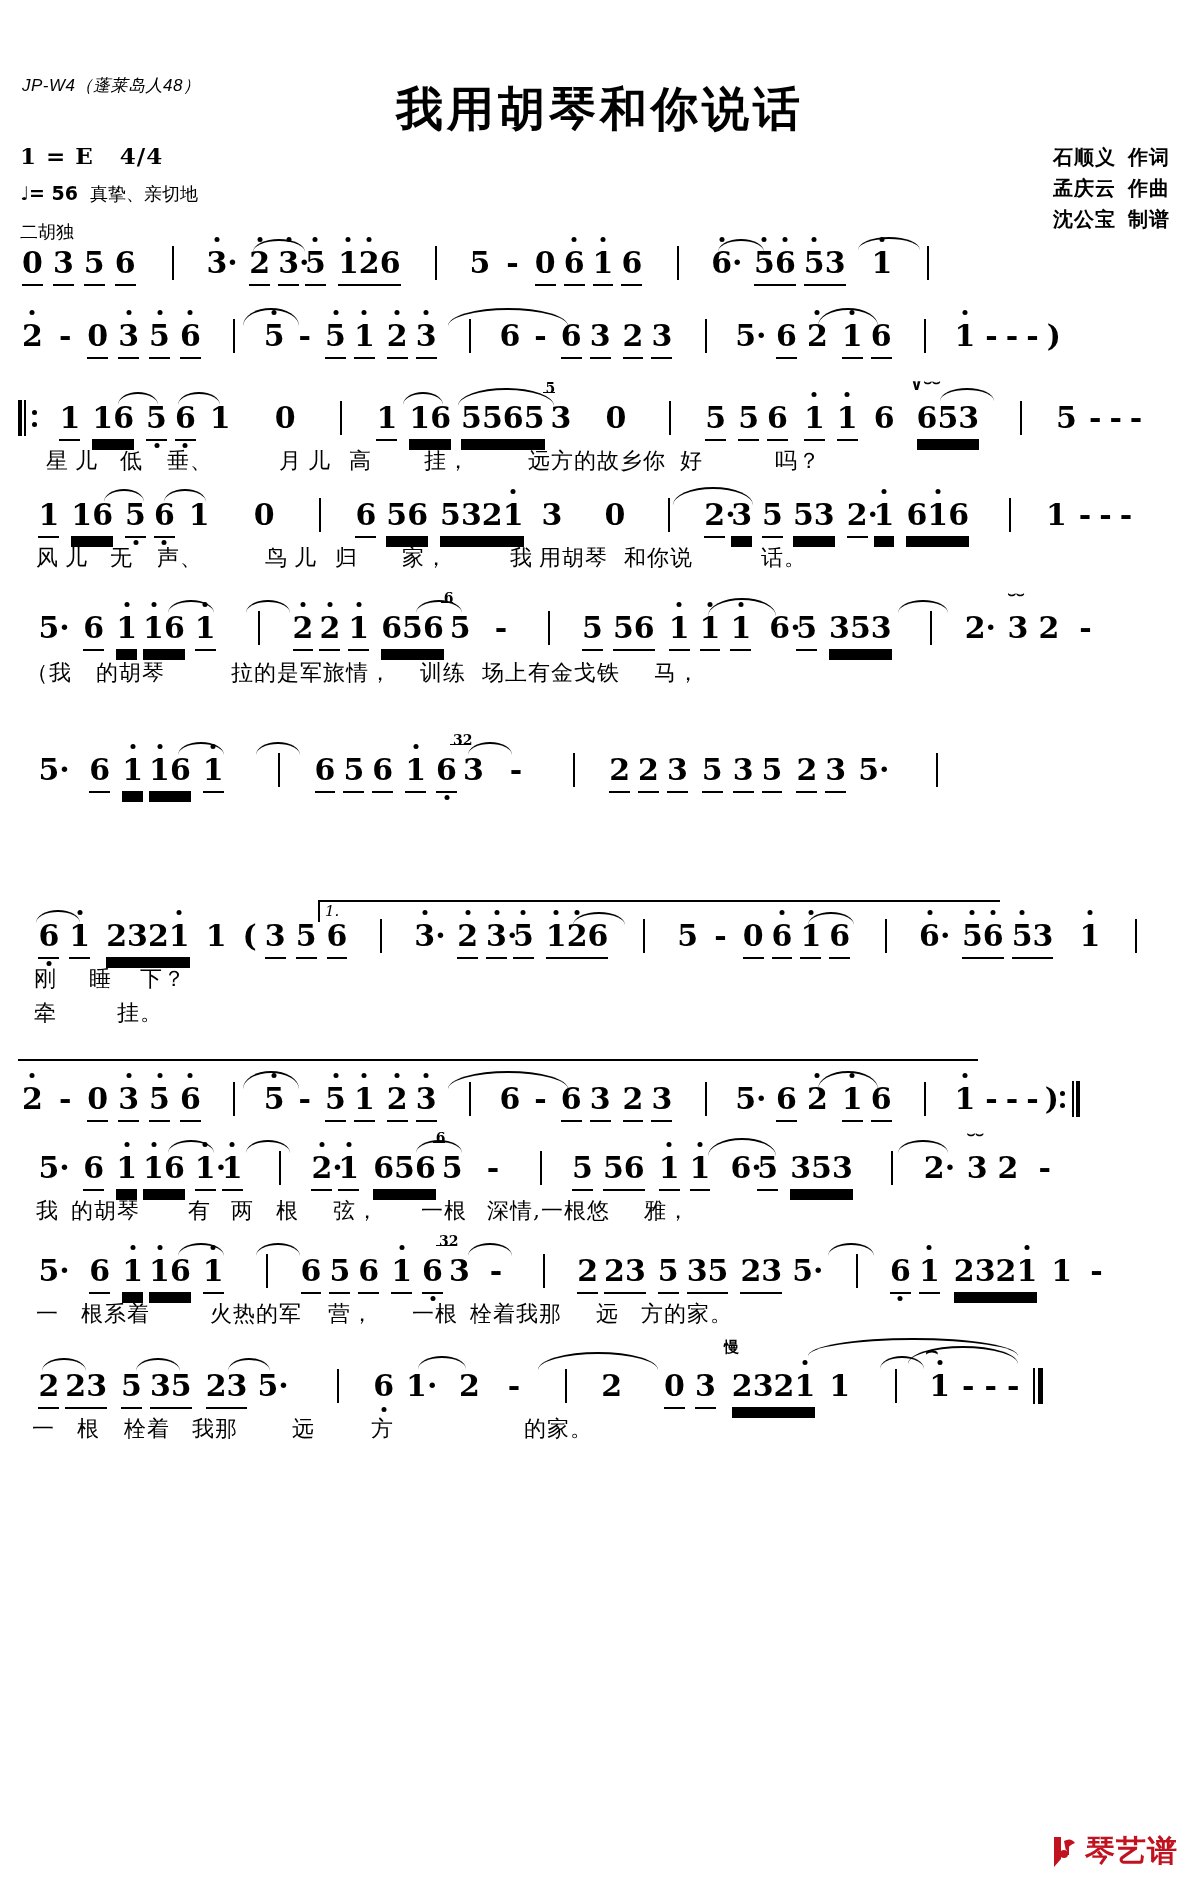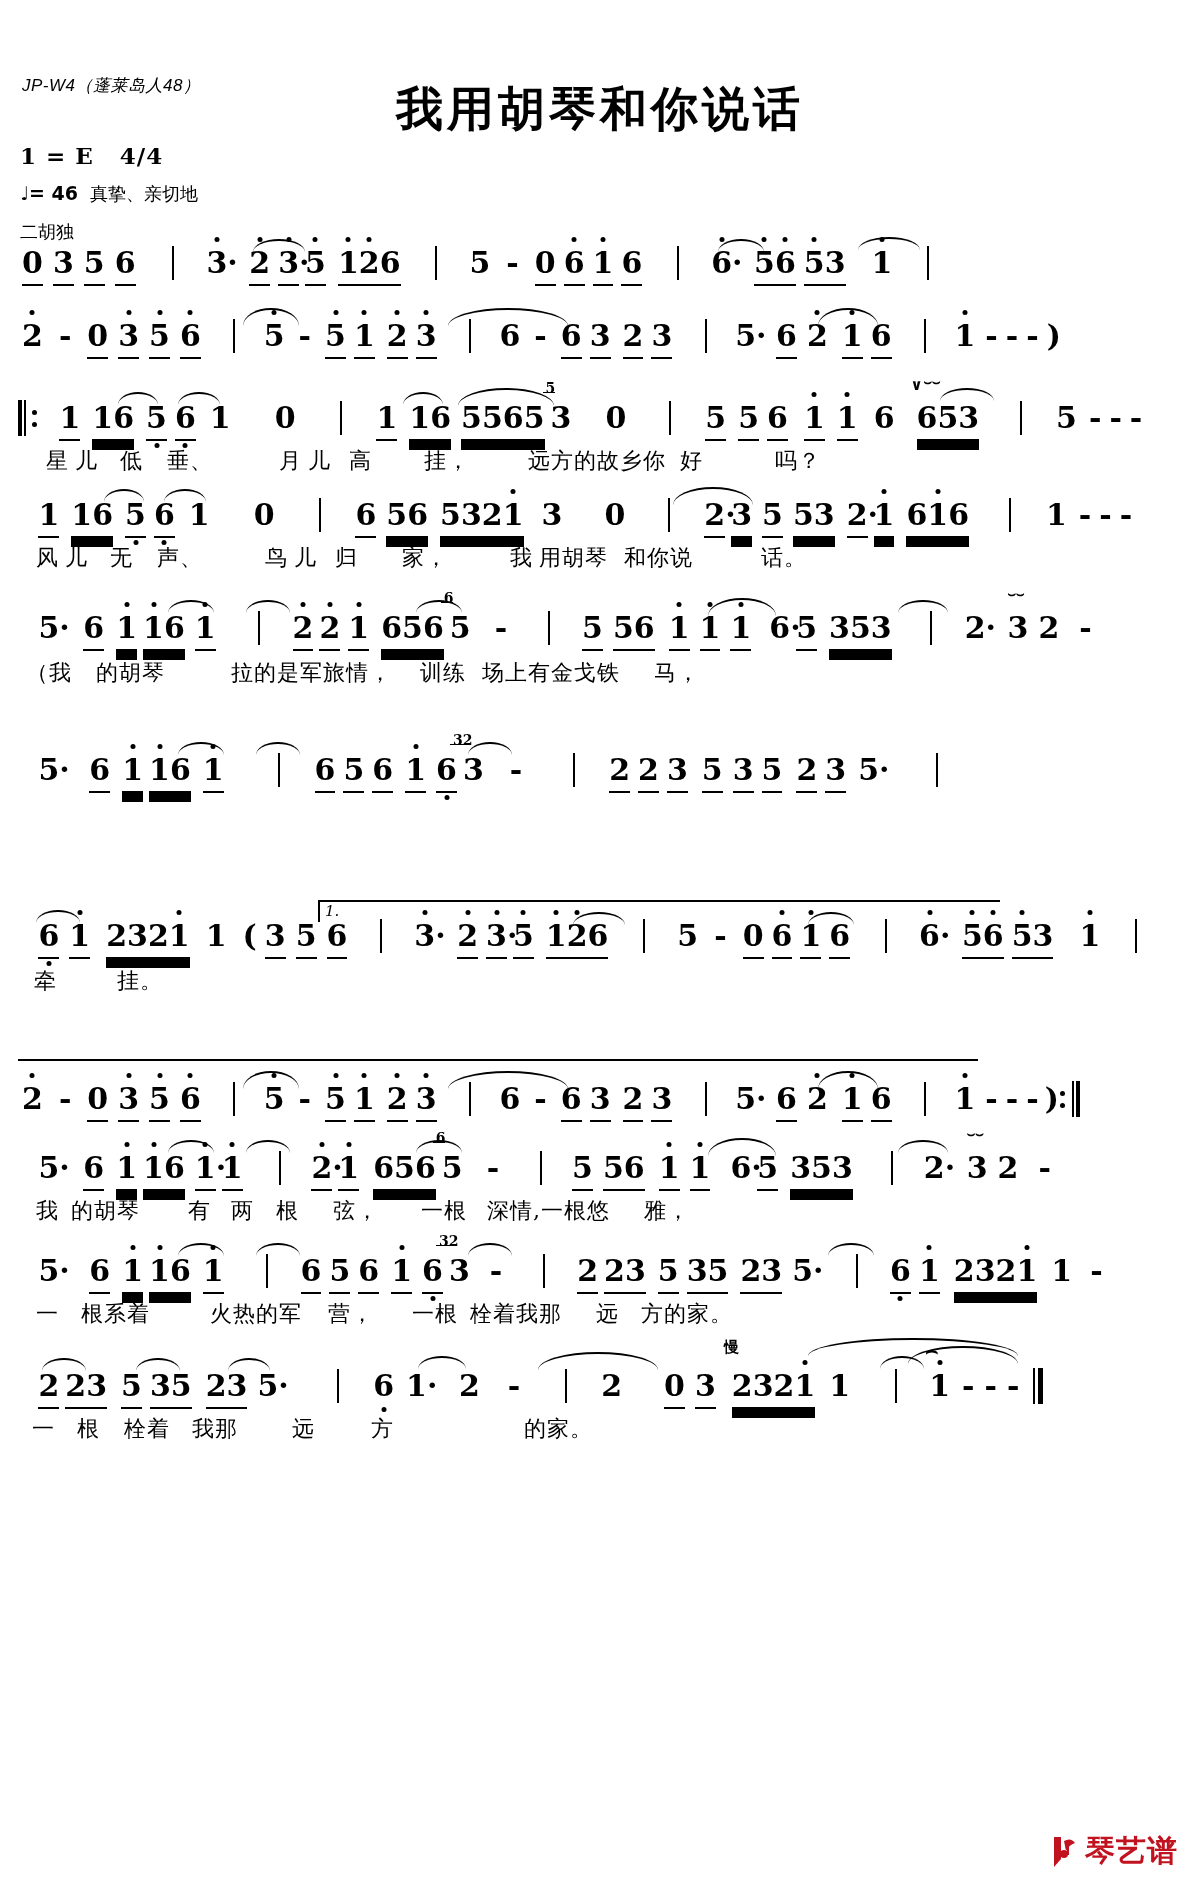--- a/index.html
+++ b/index.html
@@ -186,25 +186,36 @@
 
   <div class="catalog">JP-W4（蓬莱岛人48）</div>
 
   <div class="title">我用胡琴和你说话</div>
 
   <div class="keysig">
     <span>1 = E</span><span class="meter">4/4</span>
   </div>
 
   <div class="tempo">
-    <span>♩</span><span>= 46</span><span class="mood">真挚、亲切地</span>
+    <span>♩</span><span>= 56</span><span class="mood">真挚、亲切地</span>
   </div>
 
   <div class="instr">二胡独</div>
 
+  <div class="credits">
+    <div>
+      <span class="cname">石顺义</span><span class="crole">作词</span>
+    </div>
+    <div>
+      <span class="cname">孟庆云</span><span class="crole">作曲</span>
+    </div>
+    <div>
+      <span class="cname">沈公宝</span><span class="crole">制谱</span>
+    </div>
+  </div>
 
   <div class="system" style="top:245px;">
     <div class="notes">
       <span class="n b1" style="margin-left:4px;">0</span><span class="sp" style="width:10px"></span><span class="n b1">3</span><span class="sp" style="width:10px"></span><span class="n b1">5</span><span class="sp" style="width:10px"></span><span class="n b1">6</span>
       <span class="sp" style="width:26px"></span><span class="bar"></span><span class="sp" style="width:22px"></span>
       <span class="n up">3</span><span class="dotH">·</span><span class="sp" style="width:16px"></span><span class="n up b1">2</span><span class="sp" style="width:8px"></span><span class="n up b1">3</span><span class="dotH">·</span><span class="n up b1">5</span><span class="sp" style="width:12px"></span><span class="n up b1">1</span><span class="n up b1">2</span><span class="n b1">6</span>
       <span class="sp" style="width:24px"></span><span class="bar"></span><span class="sp" style="width:22px"></span>
       <span class="n">5</span><span class="sp" style="width:16px"></span><span class="n">-</span><span class="sp" style="width:16px"></span><span class="n b1">0</span><span class="sp" style="width:8px"></span><span class="n up b1">6</span><span class="sp" style="width:8px"></span><span class="n up b1">1</span><span class="sp" style="width:8px"></span><span class="n b1">6</span>
       <span class="sp" style="width:24px"></span><span class="bar"></span><span class="sp" style="width:22px"></span>
       <span class="n up">6</span><span class="dotH">·</span><span class="sp" style="width:16px"></span><span class="n up b1">5</span><span class="n up b1">6</span><span class="sp" style="width:8px"></span><span class="n up b1">5</span><span class="n b1">3</span><span class="sp" style="width:26px"></span><span class="n up">1</span>
@@ -318,20 +329,23 @@
       <span class="sp" style="width:22px"></span><span class="bar"></span><span class="sp" style="width:22px"></span>
       <span class="n up">3</span><span class="dotH">·</span><span class="sp" style="width:16px"></span><span class="n up b1">2</span><span class="sp" style="width:8px"></span><span class="n up b1">3</span><span class="dotH">·</span><span class="n up b1">5</span><span class="sp" style="width:12px"></span><span class="n up b1">1</span><span class="n up b1">2</span><span class="n b1">6</span>
       <span class="sp" style="width:24px"></span><span class="bar"></span><span class="sp" style="width:22px"></span>
       <span class="n">5</span><span class="sp" style="width:16px"></span><span class="n">-</span><span class="sp" style="width:16px"></span><span class="n b1">0</span><span class="sp" style="width:8px"></span><span class="n up b1">6</span><span class="sp" style="width:8px"></span><span class="n up b1">1</span><span class="sp" style="width:8px"></span><span class="n b1">6</span>
       <span class="sp" style="width:24px"></span><span class="bar"></span><span class="sp" style="width:22px"></span>
       <span class="n up">6</span><span class="dotH">·</span><span class="sp" style="width:16px"></span><span class="n up b1">5</span><span class="n up b1">6</span><span class="sp" style="width:8px"></span><span class="n up b1">5</span><span class="n b1">3</span><span class="sp" style="width:26px"></span><span class="n up">1</span>
       <span class="sp" style="width:24px"></span><span class="bar"></span>
       <span class="slur" style="left:18px; top:-8px; width:44px;"></span>
       <span class="slur" style="left:555px; top:-6px; width:52px;"></span>
       <span class="slur" style="left:790px; top:-6px; width:46px;"></span>
+    </div>
+    <div class="lyric">
+      <span style="display:inline-block;width:16px"></span>刚<span style="display:inline-block;width:32px"></span>睡<span style="display:inline-block;width:28px"></span>下？
     </div>
     <div class="lyric lyric2">
       <span style="display:inline-block;width:16px"></span>牵<span style="display:inline-block;width:60px"></span>挂。
     </div>
   </div>
 
   <div class="system" style="top:1065px;">
     <div class="longline" style="left:0px; top:-6px; width:960px;"></div>
     <div class="notes" style="margin-top:16px;">
       <span class="n up" style="margin-left:4px;">2</span><span class="sp" style="width:16px"></span><span class="n">-</span><span class="sp" style="width:16px"></span><span class="n b1">0</span><span class="sp" style="width:10px"></span><span class="n up b1">3</span><span class="sp" style="width:10px"></span><span class="n up b1">5</span><span class="sp" style="width:10px"></span><span class="n up b1">6</span>

